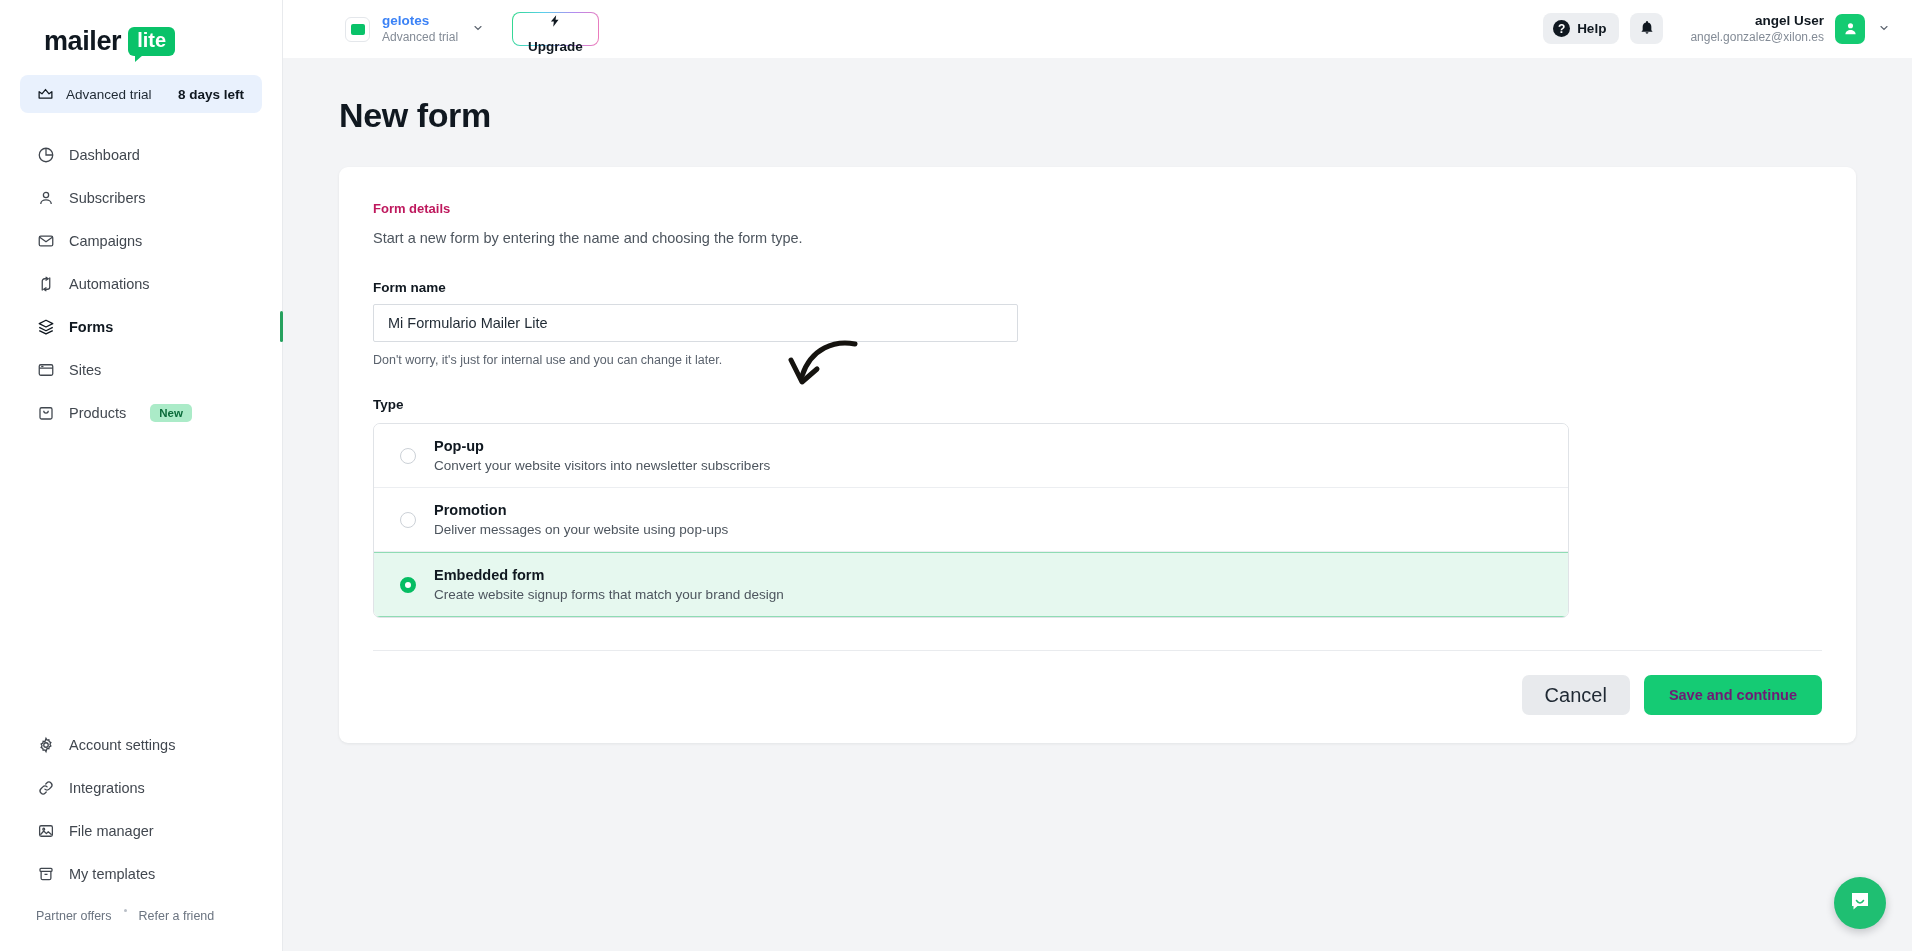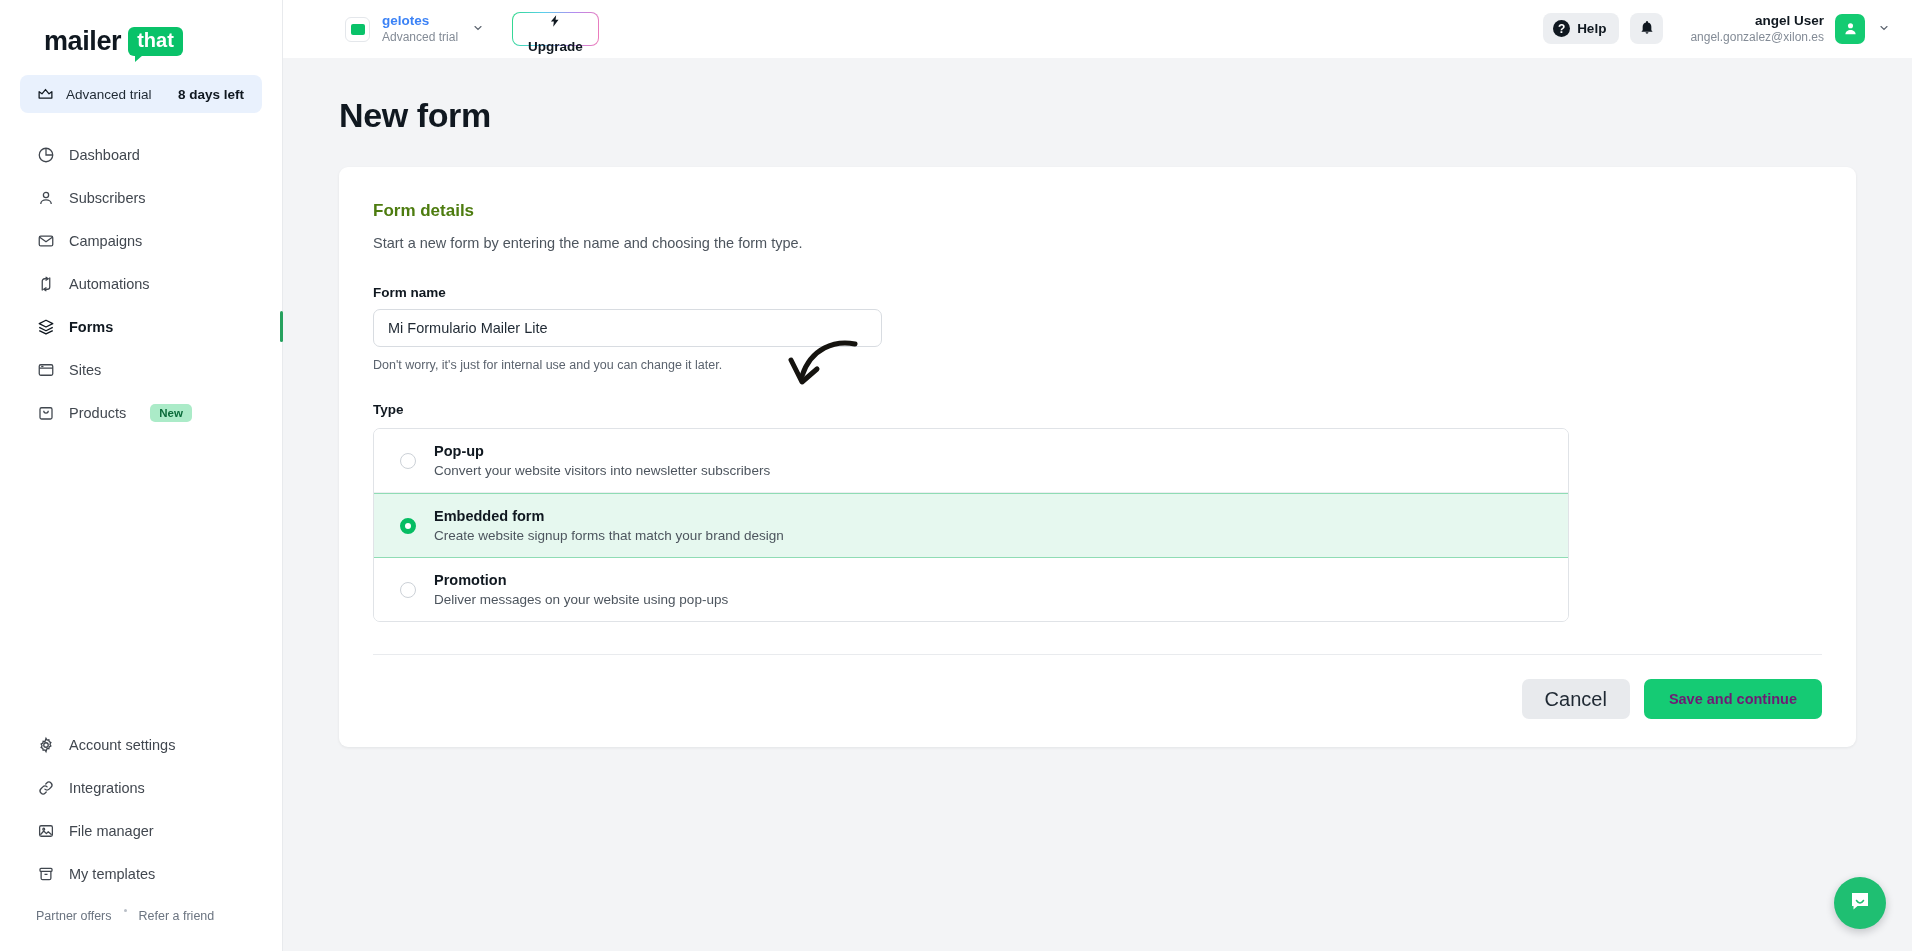--- a/index.html
+++ b/index.html
@@ -168,29 +168,29 @@
     font-size: 34px; font-weight: bold; color: #101820;
     margin: 38px 0 0 0; letter-spacing: -0.4px;
   }
   .card {
     background: #ffffff; border-radius: 9px;
     margin-top: 32px;
     box-shadow: 0 1px 3px rgba(16,24,32,0.07);
     padding: 0;
   }
   .card-inner { padding: 34px 34px 0 34px; }
-  .card-title { font-size: 17px; font-weight: bold; color: #4d7c0f; }
+  .card-title { font-size: 13px; font-weight: bold; color: #be185d; }
   .card-sub { font-size: 14.5px; color: #4d555e; margin-top: 14px; }
   .field-label {
     font-size: 13.5px; font-weight: bold; color: #101820;
     margin-top: 34px; margin-bottom: 9px;
   }
   .text-input {
-    width: 509px; height: 38px;
-    border: 1px solid #d8dce1; border-radius: 7px;
+    width: 645px; height: 38px;
+    border: 1px solid #d8dce1; border-radius: 2px;
     padding: 0 14px; font-size: 14.5px; color: #1f2933;
     font-family: "Liberation Sans", sans-serif; background: #ffffff;
     outline: none;
   }
   .helper { font-size: 12.5px; color: #5b636e; margin-top: 11px; }
   .type-label { font-size: 13.5px; font-weight: bold; color: #101820; margin-top: 30px; margin-bottom: 11px; }
 
   .radio-group {
     border: 1px solid #e0e3e7; border-radius: 7px;
     width: 1196px; overflow: hidden;
@@ -249,21 +249,21 @@
 </head>
 <body>
 
 <div class="app">
 
   <aside class="sidebar">
 
     <div class="logo-wrap">
       <div class="logo">
         <span class="logo-mailer">mailer</span>
-        <span class="logo-lite">that</span>
+        <span class="logo-lite">lite</span>
       </div>
     </div>
 
     <div class="trial-banner">
       <span class="nav-icon">
         <svg width="17" height="17" viewBox="0 0 24 24" fill="none" stroke="#101820" stroke-width="1.8" stroke-linejoin="round">
           <path d="M3 8l4 3 5-6 5 6 4-3v9H3z"></path>
         </svg>
       </span>
       <span class="trial-label">Advanced trial</span>
@@ -488,33 +488,33 @@
           <div class="radio-group">
 
             <div class="radio-row">
               <span class="radio-dot"></span>
               <span>
                 <span class="radio-title" style="display:block">Pop-up</span>
                 <span class="radio-desc" style="display:block">Convert your website visitors into newsletter subscribers</span>
               </span>
             </div>
 
+            <div class="radio-row">
+              <span class="radio-dot"></span>
+              <span>
+                <span class="radio-title" style="display:block">Promotion</span>
+                <span class="radio-desc" style="display:block">Deliver messages on your website using pop-ups</span>
+              </span>
+            </div>
+
             <div class="radio-row selected">
               <span class="radio-dot"></span>
               <span>
                 <span class="radio-title" style="display:block">Embedded form</span>
                 <span class="radio-desc" style="display:block">Create website signup forms that match your brand design</span>
-              </span>
-            </div>
-
-            <div class="radio-row">
-              <span class="radio-dot"></span>
-              <span>
-                <span class="radio-title" style="display:block">Promotion</span>
-                <span class="radio-desc" style="display:block">Deliver messages on your website using pop-ups</span>
               </span>
             </div>
 
           </div>
 
           <div class="card-divider"></div>
         </div>
 
         <div class="card-actions">
           <button class="btn-cancel">Cancel</button>

